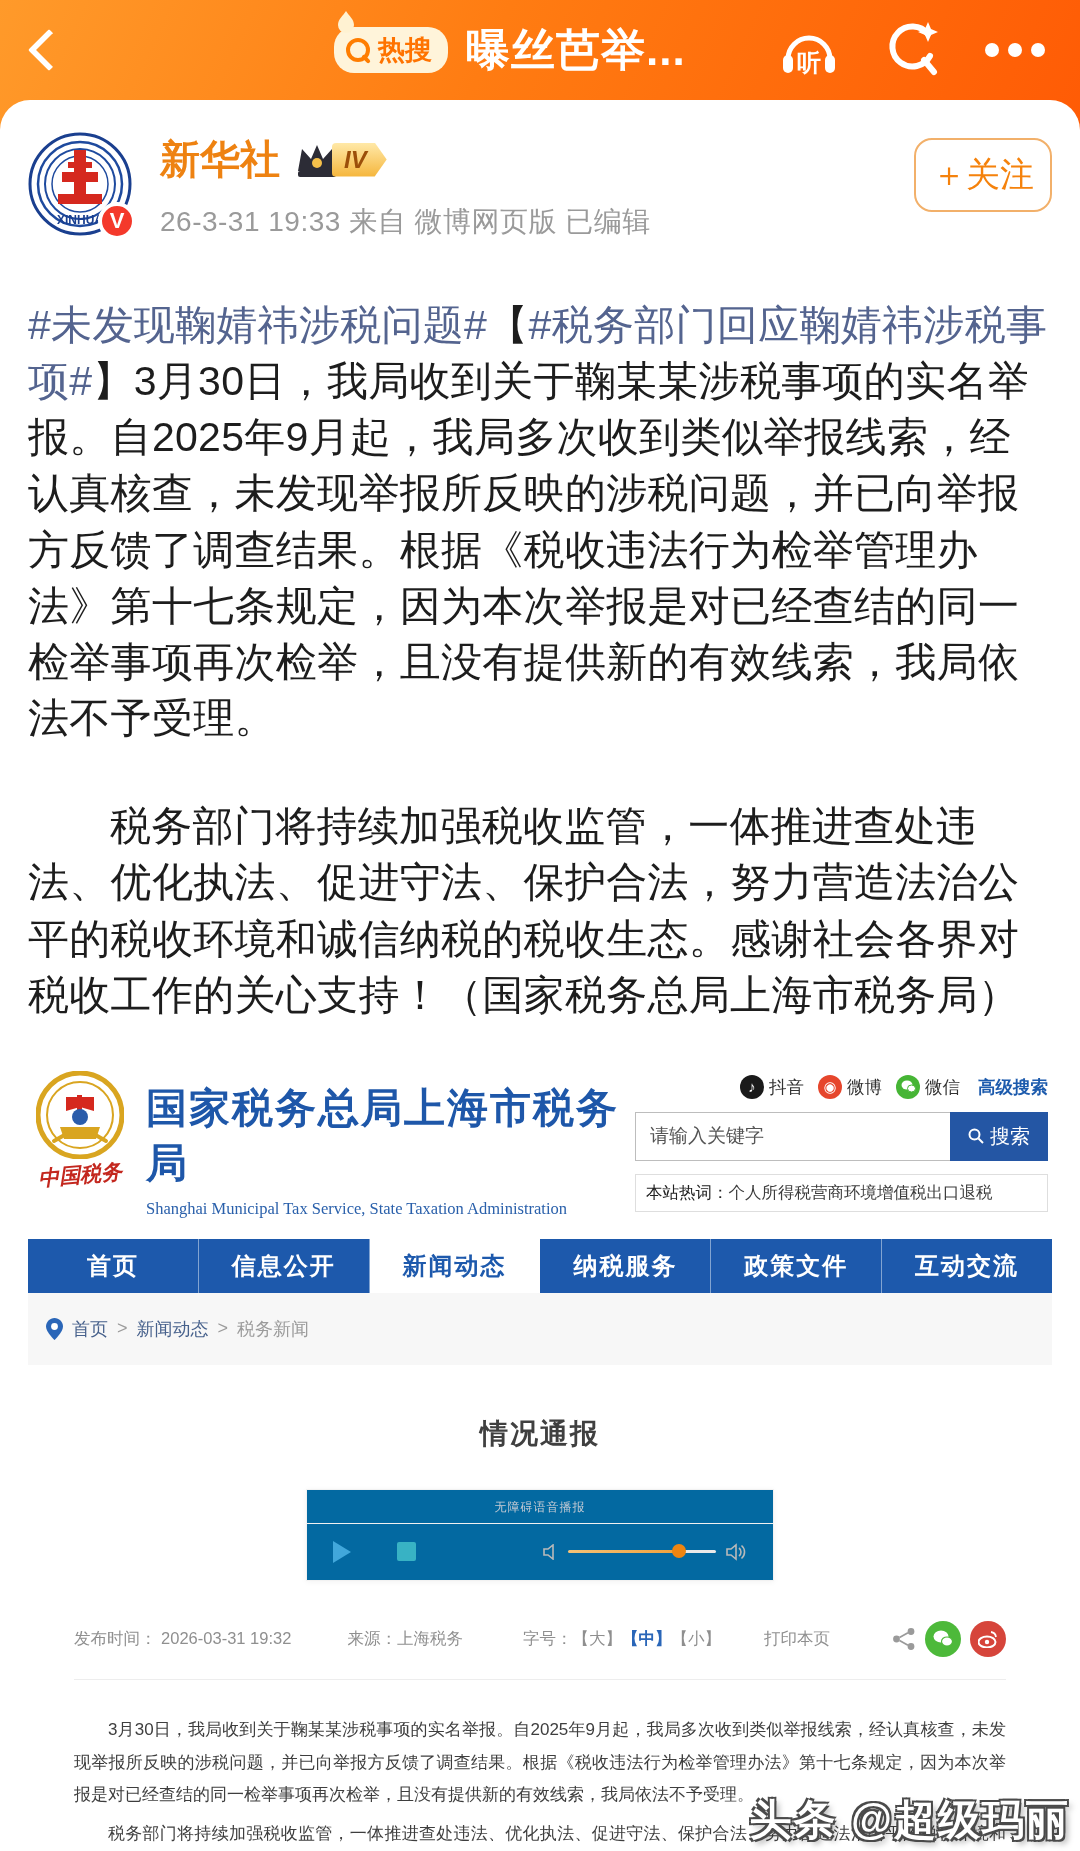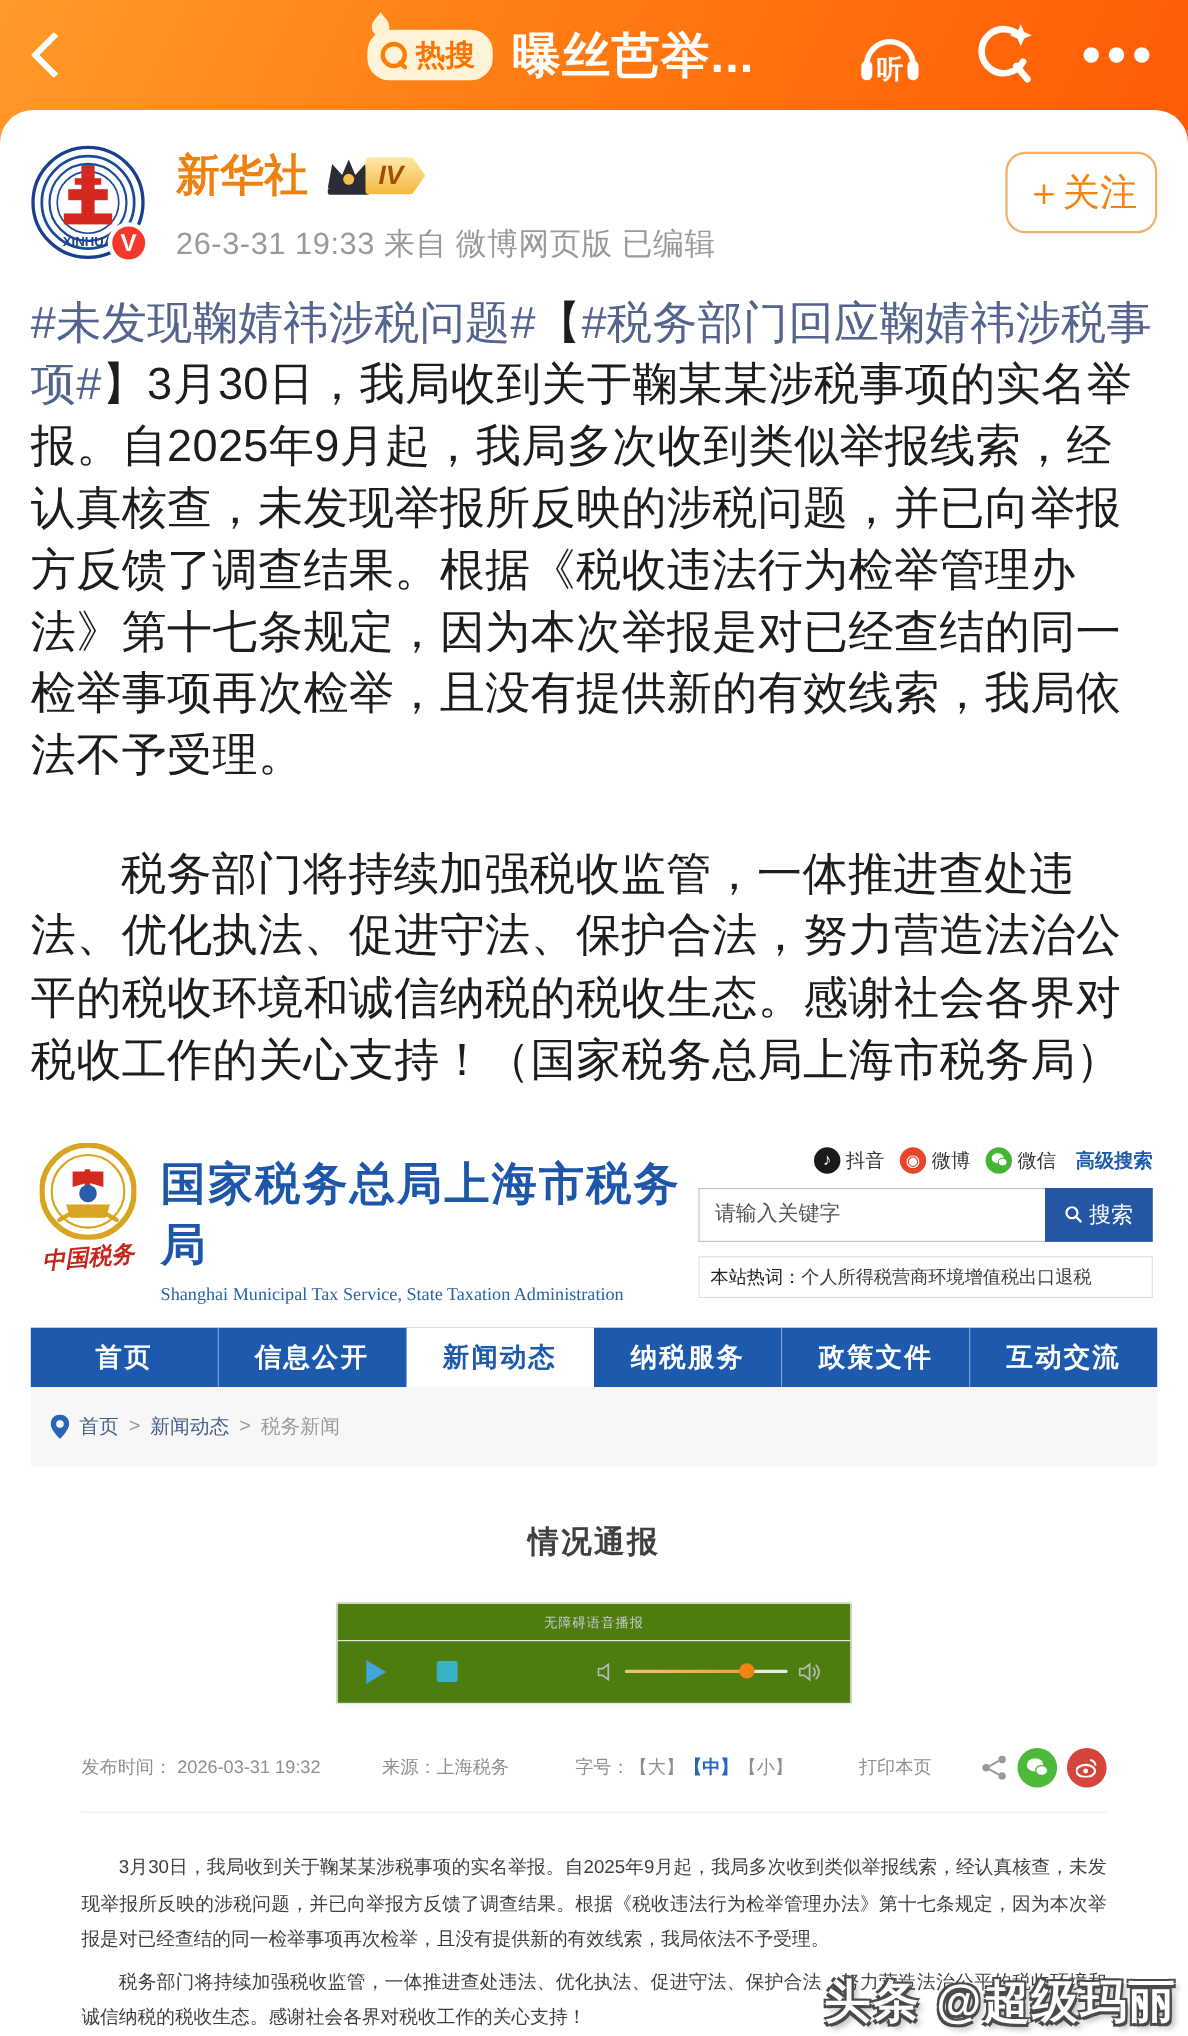--- a/index.html
+++ b/index.html
@@ -40,21 +40,21 @@
   .vip-ribbon { background:linear-gradient(#ffe9a8,#f5b63c); color:#9c4f0a; font-weight:bold;
     font-size:24px; font-style:italic; padding:3px 20px 3px 12px; margin-left:-8px;
     clip-path:polygon(0 0,calc(100% - 12px) 0,100% 50%,calc(100% - 12px) 100%,0 100%);
     border-radius:4px; }
   .post-meta { margin-top:16px; color:#9a9a9a; font-size:28px; letter-spacing:.5px; }
   .follow-btn { margin-left:auto; margin-top:6px; width:138px; height:74px; border:2px solid #f2b06a;
     border-radius:18px; color:#f5820c; font-size:34px; display:flex; align-items:center;
     justify-content:center; background:#fff; }
 
   
-  .post-text { margin-top:24px; font-size:41px; line-height:1.37; color:#1d1d1d; letter-spacing:.3px; }
+  .post-text { margin-top:56px; font-size:41px; line-height:1.37; color:#1d1d1d; letter-spacing:.3px; }
   .post-text .tag { color:#54648f; }
   .post-para2 { margin-top:52px; text-indent:2em; }
 
   
   .site-embed { margin-top:34px; background:#fff; }
   .site-header { display:flex; align-items:flex-start; padding:14px 4px 12px 0; }
   .emblem-col { display:flex; flex-direction:column; align-items:center; width:104px; flex:0 0 auto; }
   .seal-script { color:#c3271e; font-size:21px; font-weight:bold; font-style:italic;
     transform:rotate(-5deg); margin-top:2px; white-space:nowrap; }
   .brand-text { margin-left:14px; margin-top:10px; }
@@ -91,40 +91,40 @@
     gap:9px; font-size:18px; }
   .crumb { color:#47618c; }
   .crumb-sep { color:#9b9b9b; }
   .crumb-last { color:#9b9b9b; }
 
   
   .article { position:relative; padding:0 46px; background:#fff; }
   .article-title { margin-top:50px; text-align:center; font-size:28px; font-weight:bold; color:#404040;
     letter-spacing:2px; }
   .player { width:468px; margin:36px auto 0; border:1px solid #f2f2f2; box-shadow:0 1px 6px rgba(0,0,0,.05);
-    background:#4d7c0f; }
+    background:#0369a1; }
   .player-note { text-align:center; font-size:12px; color:#c6cbd4; padding:9px 0 7px;
     border-bottom:1px solid #f1f1f1; letter-spacing:1px; }
   .player-controls { height:56px; display:flex; align-items:center; padding:0 26px; }
   .play-tri { width:0; height:0; border-top:11px solid transparent; border-bottom:11px solid transparent;
     border-left:18px solid #41a7db; }
   .stop-sq { width:19px; height:19px; background:#38b2c4; margin-left:46px; border-radius:2px; }
   .vol-track { width:148px; height:3px; border-radius:2px; margin:0 10px; position:relative;
     background:linear-gradient(to right,#f4c277 0%,#f0a13c 74%,#e9e9e9 74%,#e9e9e9 100%); }
   .vol-knob { position:absolute; top:-6px; left:70%; width:14px; height:14px; border-radius:50%;
     background:#ef8511; }
 
   .meta-row { margin-top:40px; display:flex; align-items:center; font-size:16.5px; color:#8f8f8f;
     padding-bottom:22px; border-bottom:1px solid #ededed; }
   .meta-item { white-space:nowrap; }
   .m-source { margin-left:56px; }
   .m-size { margin-left:60px; display:flex; align-items:center; }
   .size-opt { color:#8f8f8f; }
   .size-opt.active { color:#2a66b8; font-weight:bold; }
-  .m-print { margin-left:60px; }
+  .m-print { margin-left:43px; }
   .meta-icons { margin-left:auto; display:flex; align-items:center; gap:9px; }
   .share-circle { width:36px; height:36px; border-radius:50%; display:flex; align-items:center;
     justify-content:center; }
   .share-wechat { background:#4db93a; }
   .share-weibo { background:#d6453b; }
 
   .article-body { margin-top:34px; font-size:17px; line-height:1.92; color:#3e3e3e;
     text-align:justify; }
   .article-body p { text-indent:2em; }
   .article-body p + p { margin-top:6px; }

